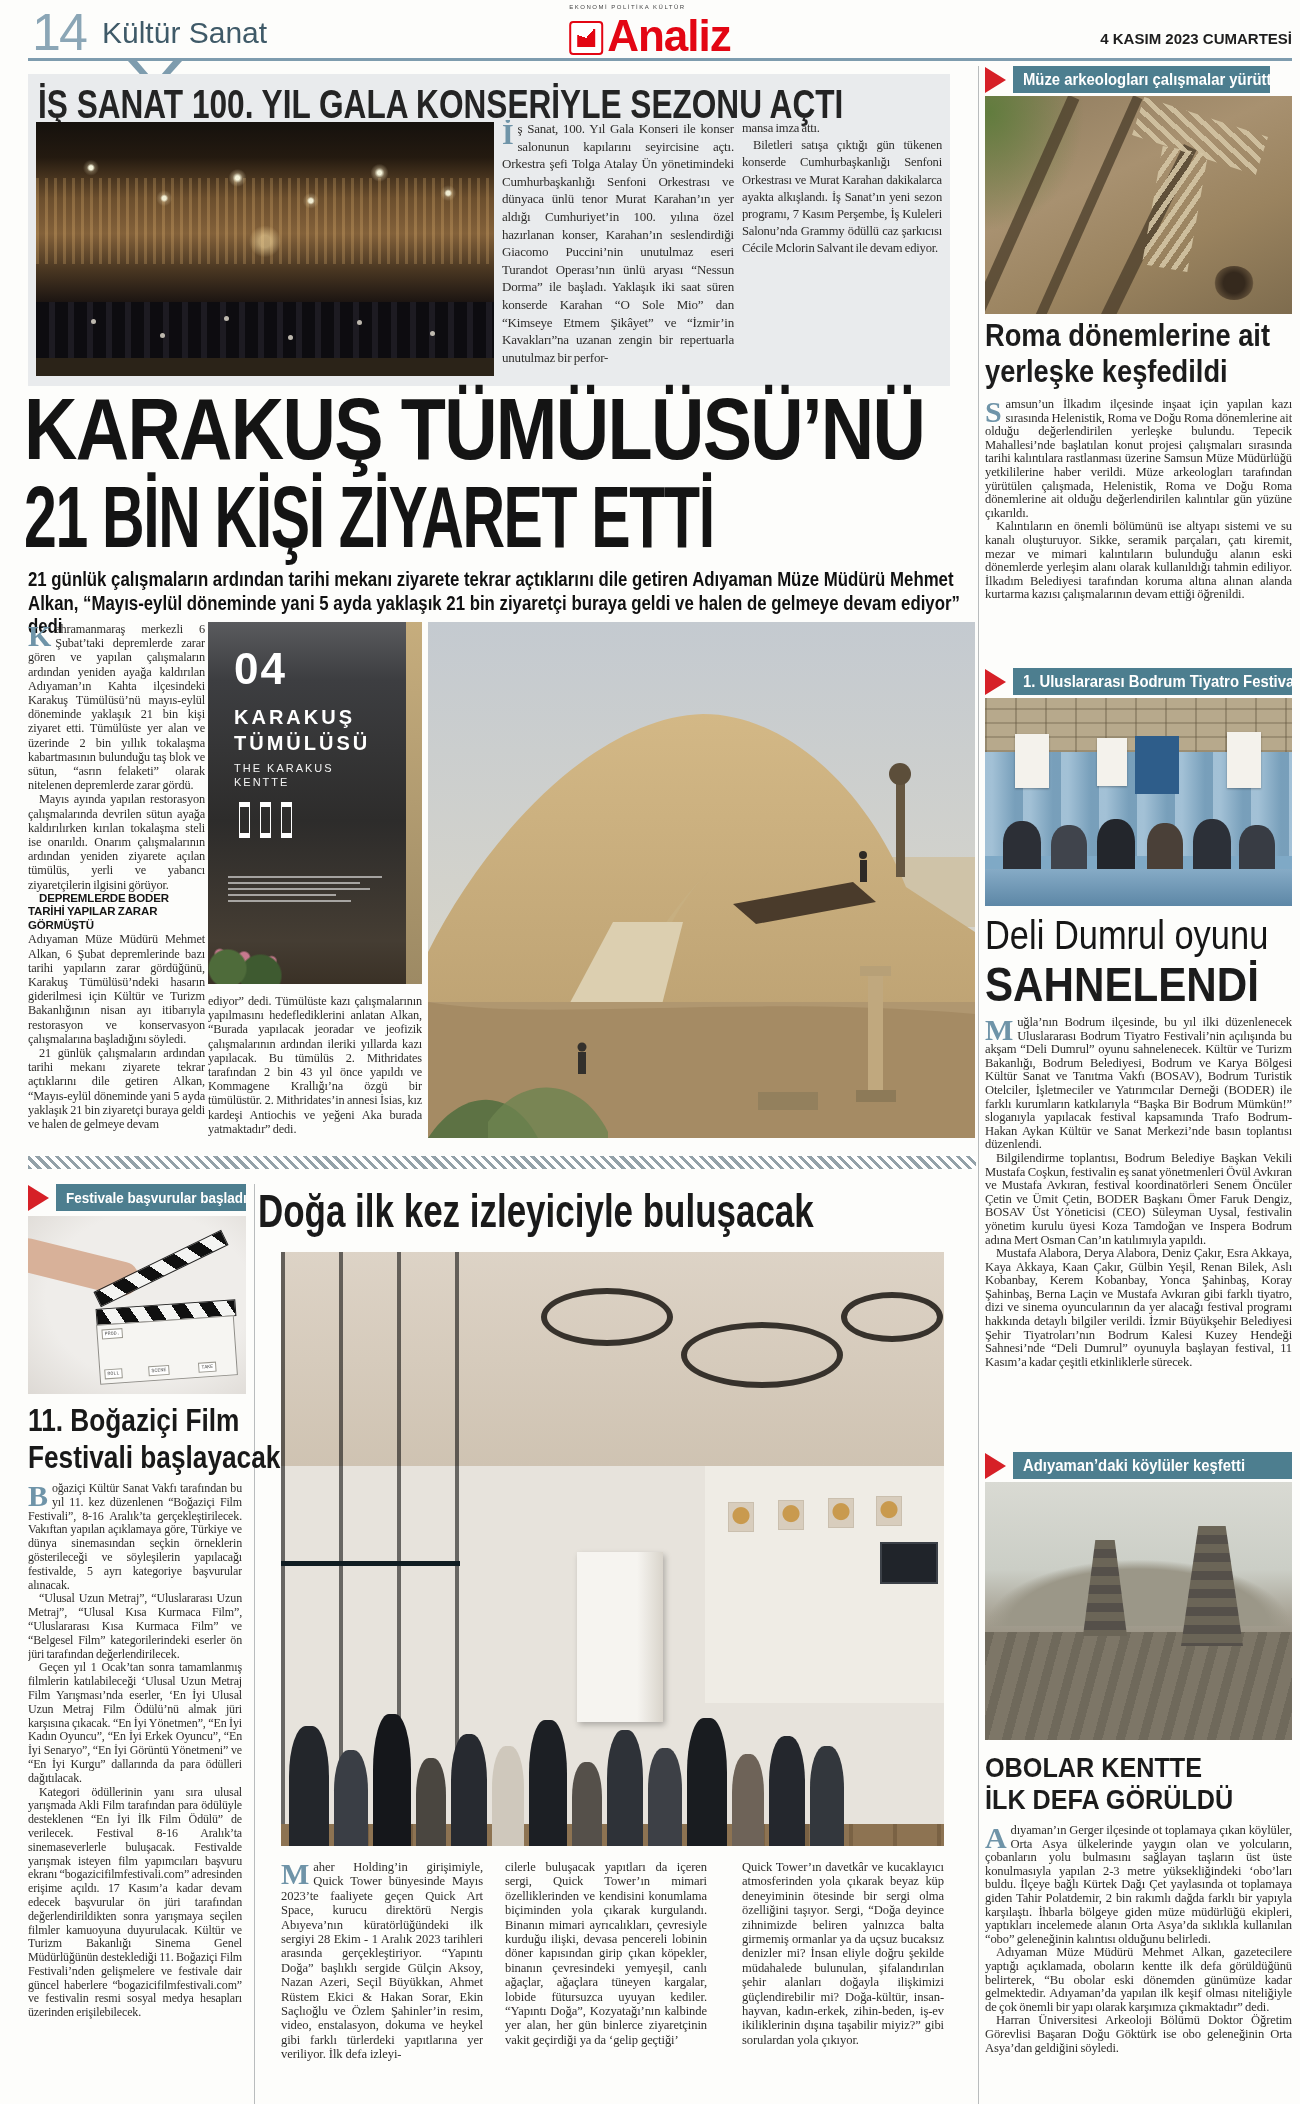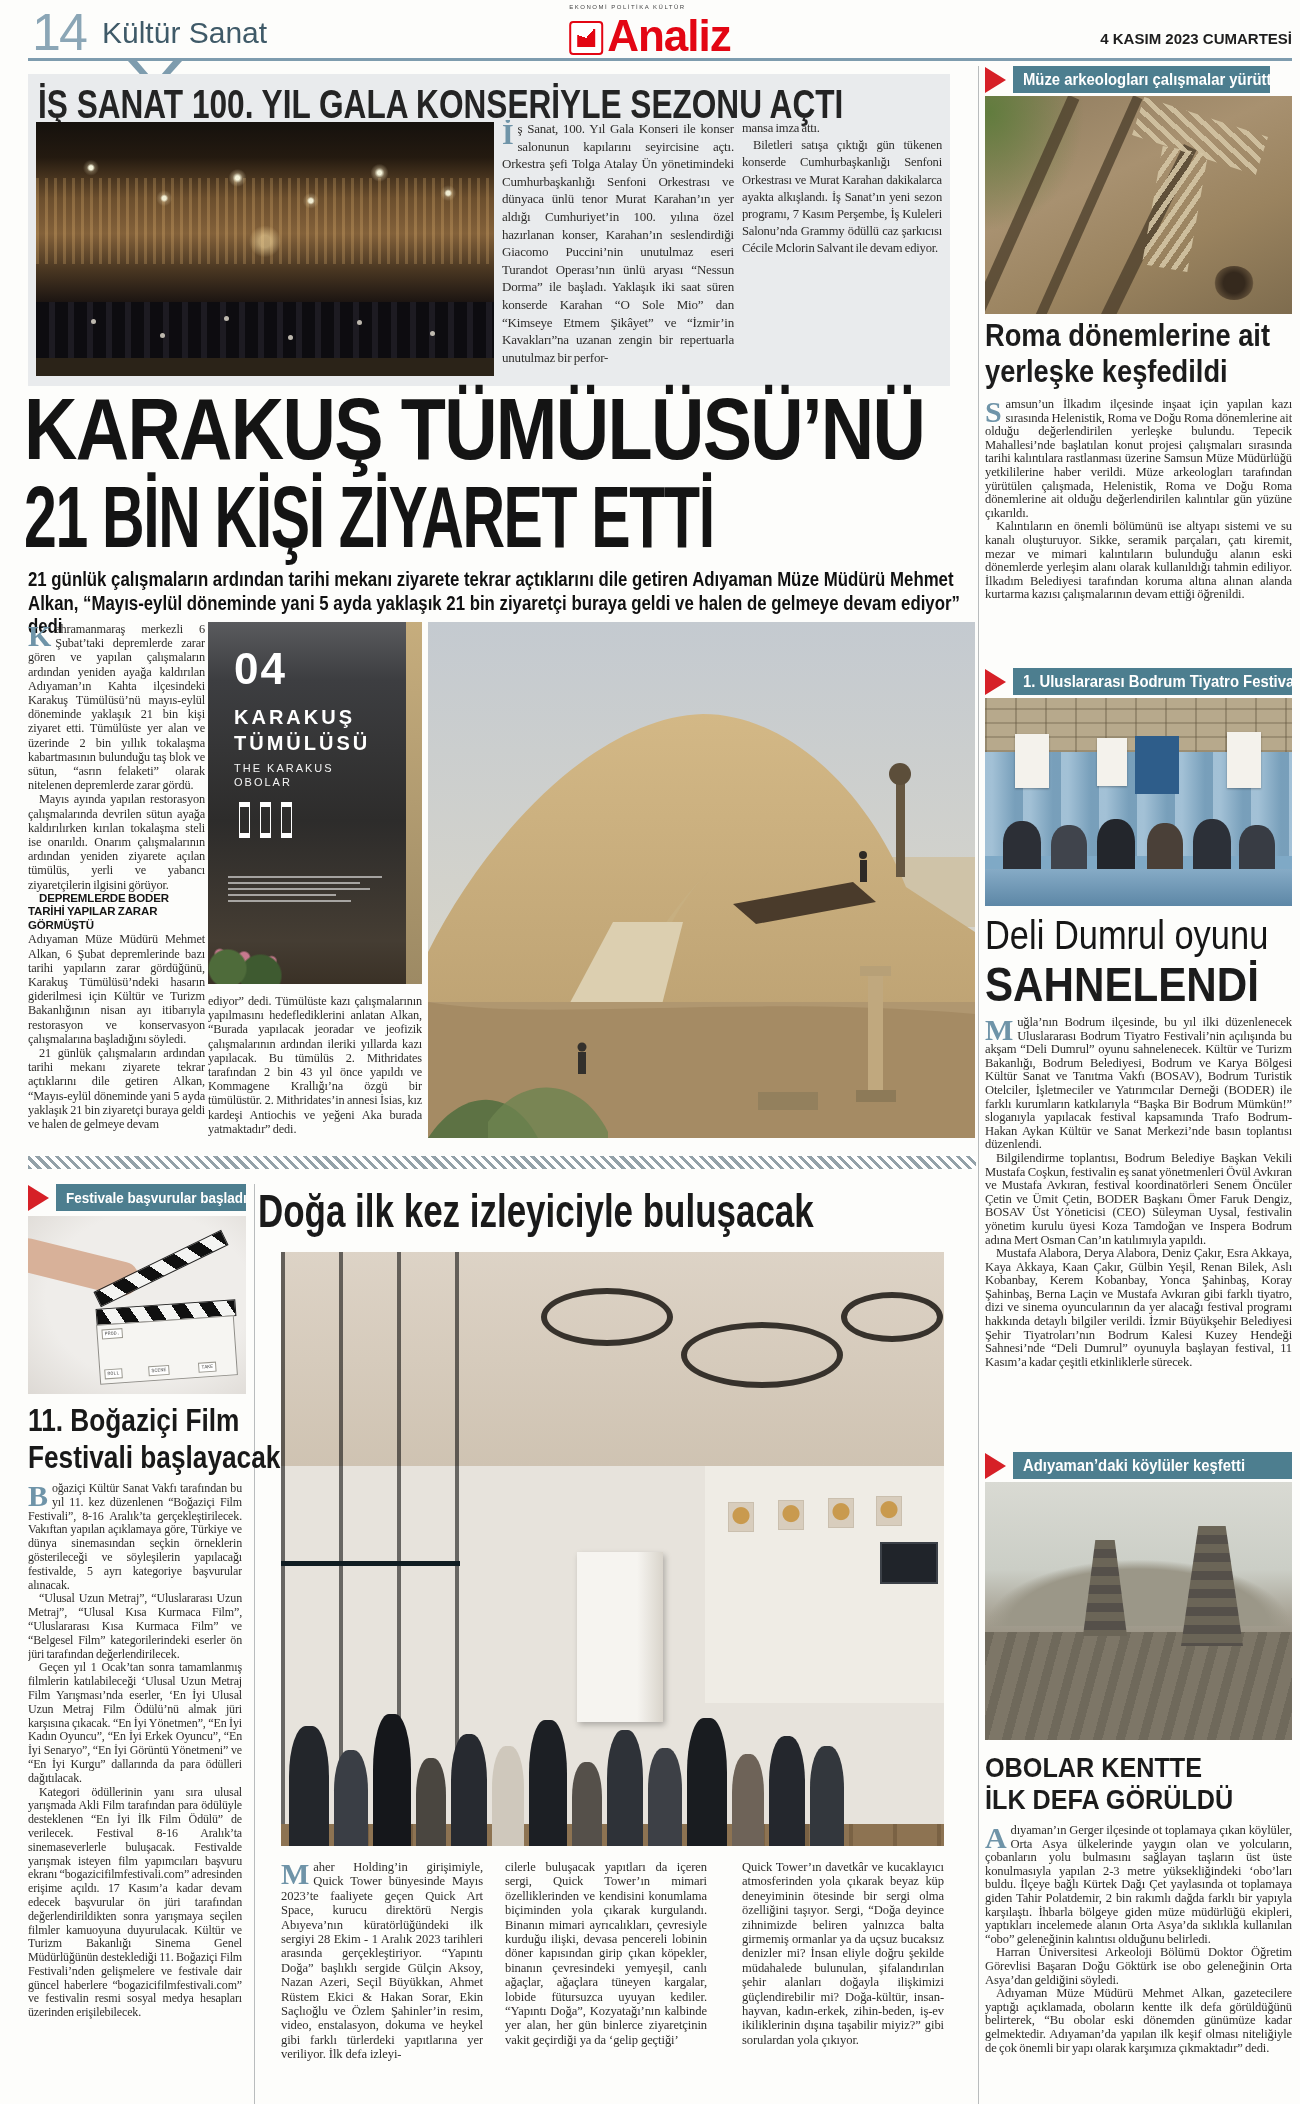--- a/index.html
+++ b/index.html
@@ -248,22 +248,22 @@
     <div class="rocks"></div>
     <div class="cairn" style="left:98px;top:58px;width:44px;height:96px"></div>
     <div class="cairn" style="left:196px;top:44px;width:62px;height:120px"></div>
   </div>
   <div class="sideh" style="left:985px;top:1752px;font-size:28px;line-height:32px">
     <span class="cx" style="transform:scaleX(.9)">OBOLAR KENTTE</span><br>
     <span class="cx" style="transform:scaleX(.9)">İLK DEFA GÖRÜLDÜ</span>
   </div>
   <div class="serifcol body-side" style="left:985px;top:1824px;width:307px;height:280px">
     <p class="ni"><span class="dc dc-a">A</span><span>dıyaman’ın Gerger ilçesinde ot toplamaya çıkan köylüler, Orta Asya ülkelerinde yaygın olan ve yolcuların, çobanların yolu bulmasını sağlayan taşların üst üste konulmasıyla yapılan 2-3 metre yüksekliğindeki ‘obo’ları buldu. İlçeye bağlı Kürtek Dağı Çet yaylasında ot toplamaya giden Tahir Polatdemir, 2 bin rakımlı dağda farklı bir yapıyla karşılaştı. İhbarla bölgeye giden müze müdürlüğü ekipleri, yaptıkları incelemede alanın Orta Asya’da sıklıkla kullanılan “obo” geleneğinin kalıntısı olduğunu belirledi.</span></p>
+    <p>Adıyaman Müze Müdürü Mehmet Alkan, gazetecilere yaptığı açıklamada, oboların kentte ilk defa görüldüğünü belirterek, “Bu obolar eski dönemden günümüze kadar gelmektedir. Adıyaman’da yapılan ilk keşif olması niteliğiyle de çok önemli bir yapı olarak karşımıza çıkmaktadır” dedi.</p>
     <p>Harran Üniversitesi Arkeoloji Bölümü Doktor Öğretim Görevlisi Başaran Doğu Göktürk ise obo geleneğinin Orta Asya’dan geldiğini söyledi.</p>
-    <p>Adıyaman Müze Müdürü Mehmet Alkan, gazetecilere yaptığı açıklamada, oboların kentte ilk defa görüldüğünü belirterek, “Bu obolar eski dönemden günümüze kadar gelmektedir. Adıyaman’da yapılan ilk keşif olması niteliğiyle de çok önemli bir yapı olarak karşımıza çıkmaktadır” dedi.</p>
   </div>
 
   <div class="huge" style="left:24px;top:386px">
     <span class="cx" style="transform:scaleX(.84)">KARAKUŞ TÜMÜLÜSÜ’NÜ</span>
   </div>
   <div class="huge" style="left:24px;top:474px">
     <span class="cx" style="transform:scaleX(.67)">21 BİN KİŞİ ZİYARET ETTİ</span>
   </div>
   <div class="abs" style="left:28px;top:568px;width:1128px;transform:scaleX(.84);transform-origin:0 0;font-weight:bold;font-size:20px;line-height:23.5px;color:#111">21 günlük çalışmaların ardından tarihi mekanı ziyarete tekrar açtıklarını dile getiren Adıyaman Müze Müdürü Mehmet Alkan, “Mayıs-eylül döneminde yani 5 ayda yaklaşık 21 bin ziyaretçi buraya geldi ve halen de gelmeye devam ediyor” dedi</div>
 
@@ -274,21 +274,21 @@
     <p class="ni">Adıyaman Müze Müdürü Mehmet Alkan, 6 Şubat depremlerinde bazı tarihi yapıların zarar gördüğünü, Karakuş Tümülüsü’ndeki hasarın giderilmesi için Kültür ve Turizm Bakanlığının nisan ayı itibarıyla restorasyon ve konservasyon çalışmalarına başladığını söyledi.</p>
     <p>21 günlük çalışmaların ardından tarihi mekanı ziyarete tekrar açtıklarını dile getiren Alkan, “Mayıs-eylül döneminde yani 5 ayda yaklaşık 21 bin ziyaretçi buraya geldi ve halen de gelmeye devam</p>
   </div>
 
   <div class="ph sign" style="left:208px;top:622px;width:214px;height:362px">
     <div class="hill"></div>
     <div class="abs num" style="left:26px;top:22px">04</div>
     <div class="abs l1" style="left:26px;top:84px">KARAKUŞ</div>
     <div class="abs l1" style="left:26px;top:110px">TÜMÜLÜSÜ</div>
     <div class="abs l2" style="left:26px;top:140px">THE KARAKUS</div>
-    <div class="abs l2" style="left:26px;top:154px">OBOLAR</div>
+    <div class="abs l2" style="left:26px;top:154px">KENTTE</div>
     <div class="abs" style="left:26px;top:180px">
       <span class="colico"></span><span class="colico"></span><span class="colico"></span>
     </div>
     <div class="plaque" style="top:250px">
       <i></i>
         <i style="width:86%"></i>
         <i style="width:92%"></i>
         <i style="width:70%"></i>
         <i style="width:80%"></i>
     </div>

